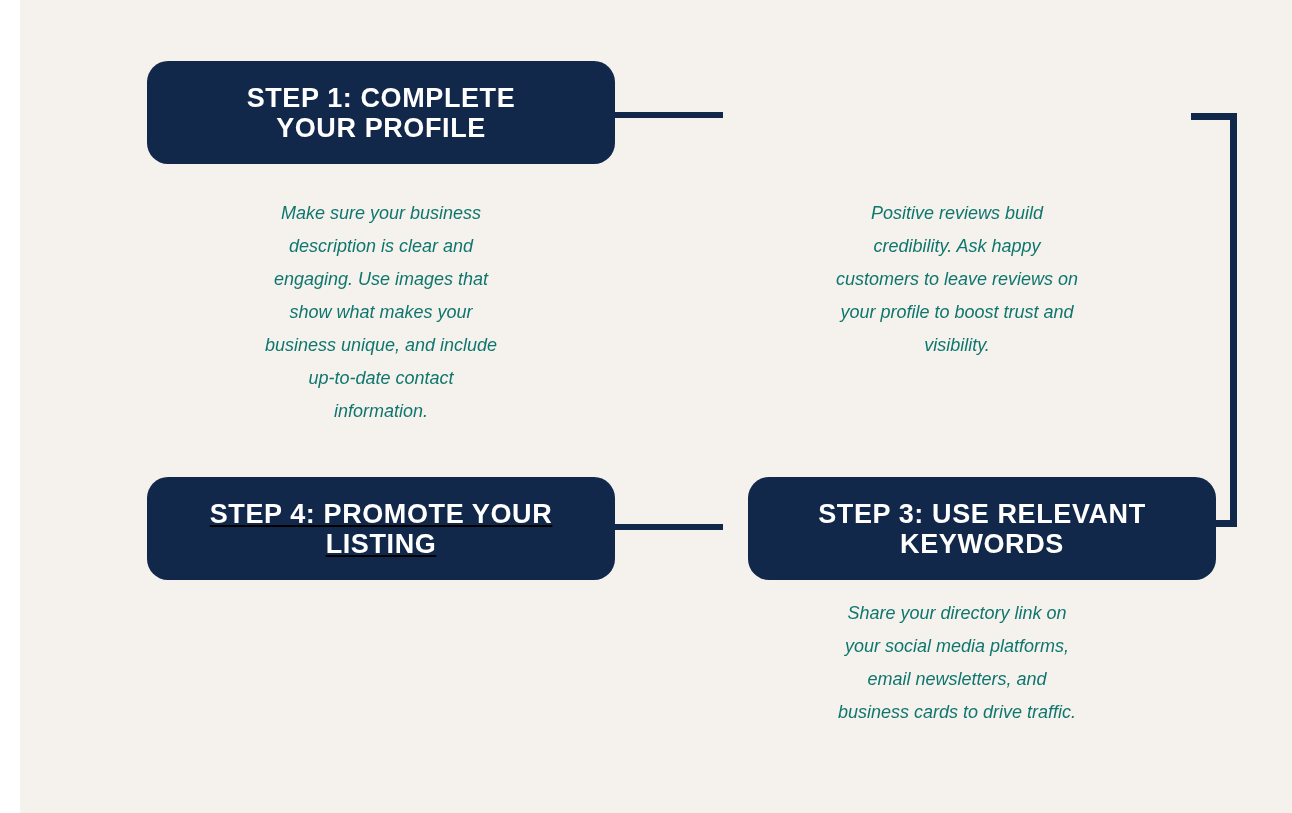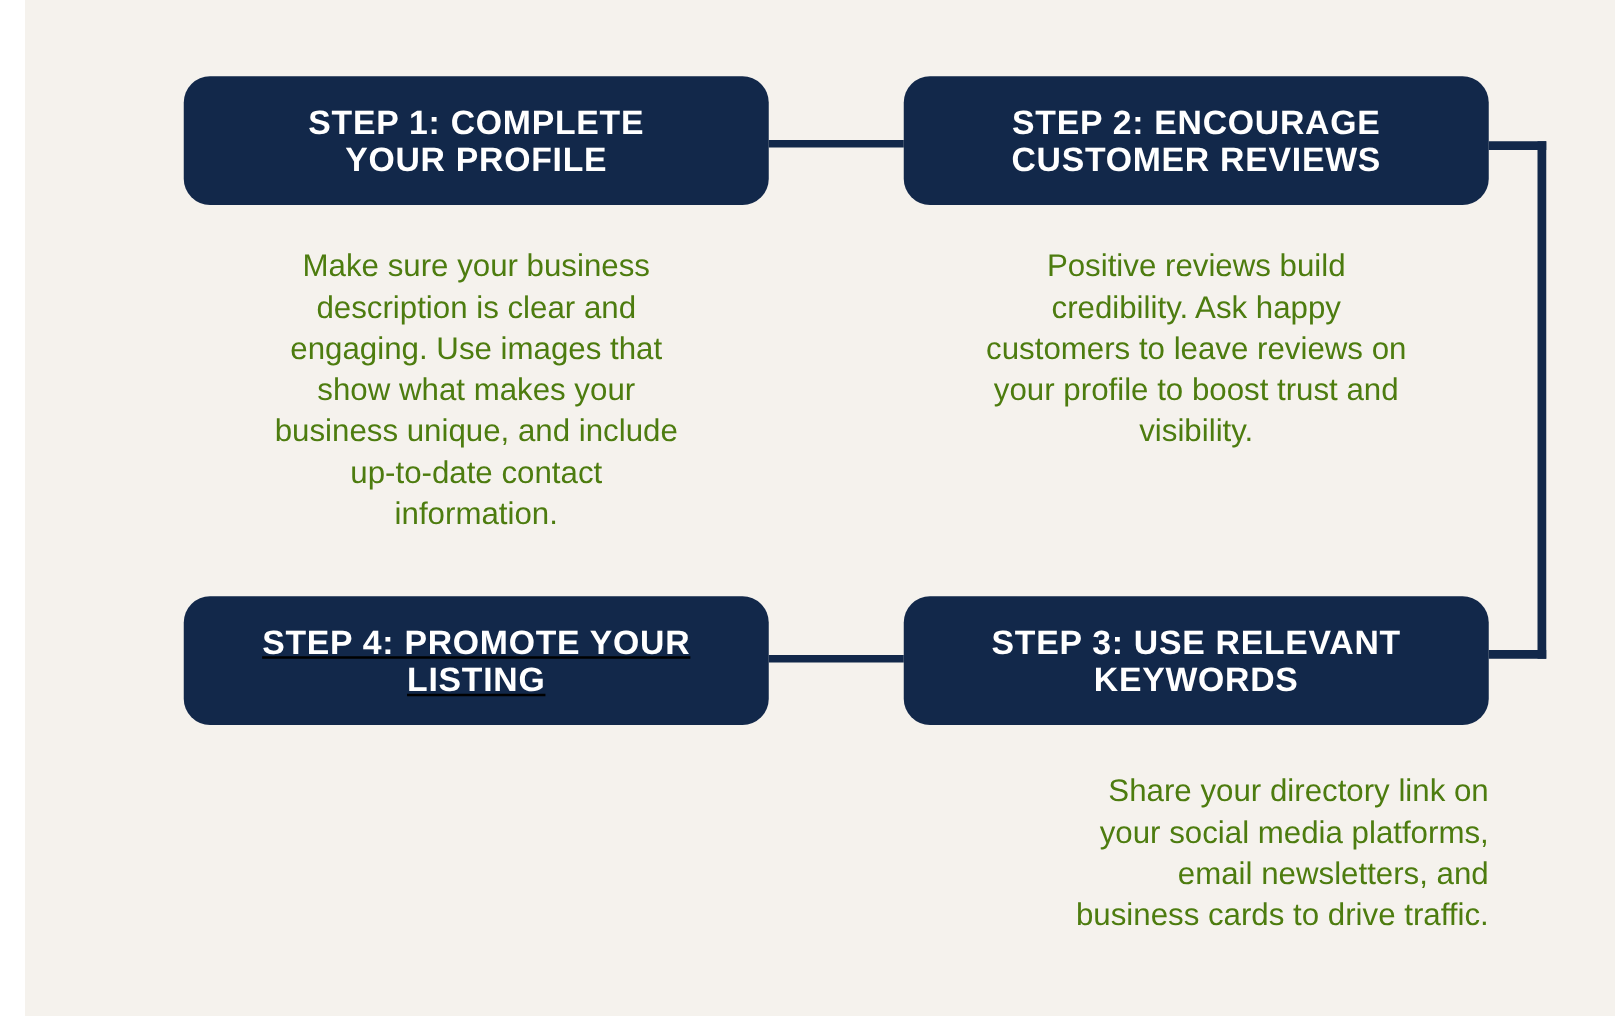--- a/index.html
+++ b/index.html
@@ -29,38 +29,39 @@
     font-size: 27px;
     line-height: 30px;
     letter-spacing: 0.6px;
     text-align: center;
     white-space: pre-line;
     text-transform: uppercase;
   }
   .step-body {
     position: absolute;
     width: 468px;
-    color: #4d7c0f;
-    font-size: 25px;
+    color: #0f766e;
+    font-size: 18px;
     line-height: 33px;
     text-align: center;
     white-space: pre-line;
+    font-style: italic;
   }
   .connector {
     position: absolute;
     background: #12284A;
   }
   .box-step1 { left: 127px; top: 61px; }
   .box-step2 { left: 703px; top: 61px; }
   .box-step4 { left: 127px; top: 477px; text-decoration: underline; }
-  .box-step3 { left: 703px; top: 477px; }
+  .box-step3 { left: 728px; top: 477px; }
   .body-step1 { left: 127px; top: 197px; }
   .body-step2 { left: 703px; top: 197px; text-align: center; }
   .body-step4 { left: 127px; top: 597px; }
-  .body-step3 { left: 703px; top: 617px; text-align: right; }
+  .body-step3 { left: 703px; top: 597px; }
   .conn-1-2        { left: 595px;  top: 112px; width: 108px; height: 6px; }
   .conn-stub-top   { left: 1171px; top: 113px; width: 46px;  height: 7px; }
   .conn-vertical   { left: 1210px; top: 113px; width: 7px;   height: 414px; }
   .conn-stub-bot   { left: 1171px; top: 520px; width: 46px;  height: 7px; }
   .conn-4-3        { left: 595px;  top: 524px; width: 108px; height: 6px; }
 </style>
 </head>
 <body>
 
 <div class="canvas">
@@ -70,24 +71,20 @@
 YOUR PROFILE</div>
   </div>
   <div class="step-body body-step1">Make sure your business
 description is clear and
 engaging. Use images that
 show what makes your
 business unique, and include
 up-to-date contact
 information.</div>
 
-  <div class="step-box box-step2">
-    <div class="step-title">STEP 2: ENCOURAGE
-CUSTOMER REVIEWS</div>
-  </div>
   <div class="step-body body-step2">Positive reviews build
 credibility. Ask happy
 customers to leave reviews on
 your profile to boost trust and
 visibility.</div>
 
   <div class="step-box box-step3">
     <div class="step-title">STEP 3: USE RELEVANT
 KEYWORDS</div>
   </div>

